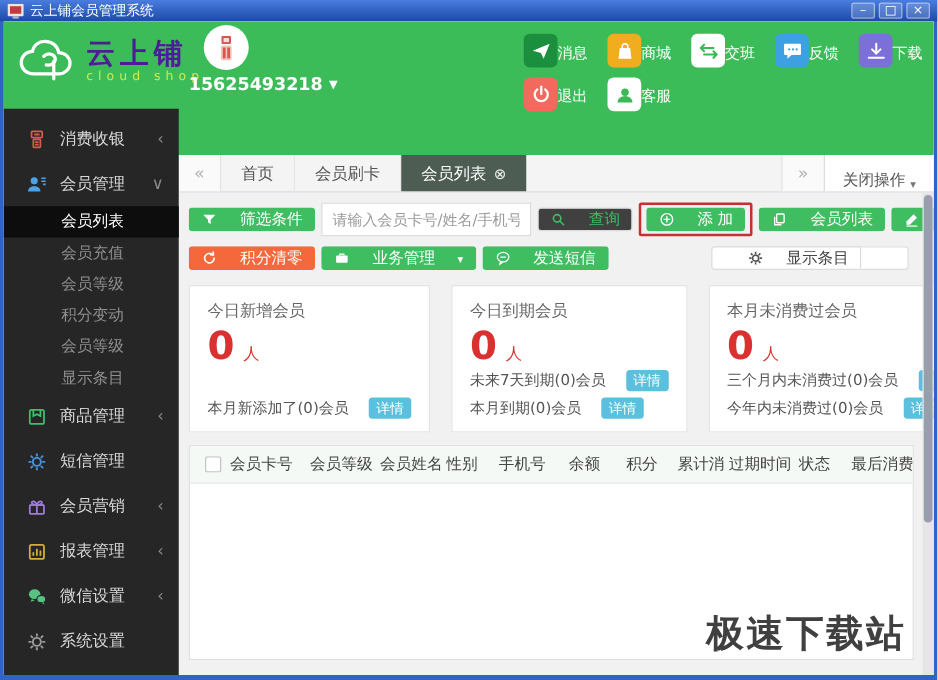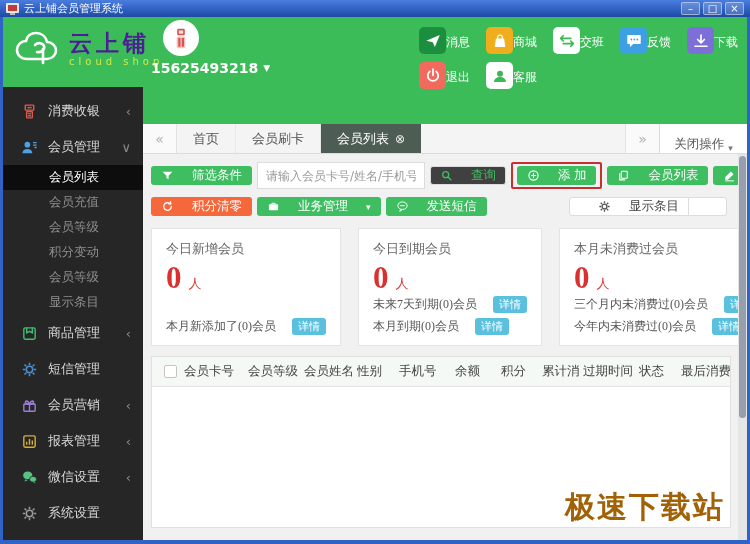--- a/index.html
+++ b/index.html
@@ -90,41 +90,41 @@
   .search-input::placeholder { color: #9a9a9a; }
   .add-wrap { border: 2px solid #c53030; border-radius: 2px; padding: 2px 4px; display: inline-flex; }
 
   .row2 { position: relative; }
   .row2-right { position: absolute; right: 6px; top: 0; display: flex; }
   .row2-right .btn { border-radius: 0; padding-left: 28px; }
   .row2-right .btn:first-child { border-radius: 3px 0 0 3px; }
   .row2-right .btn:last-child { border-radius: 0 3px 3px 0; border-left: none; width: 34px; justify-content: center; }
 
   
-  .cards { display: flex; gap: 17px; margin: 12px 16px 0 8px; height: 118px; font-family: Liberation Serif, serif; }
+  .cards { display: flex; gap: 17px; margin: 12px 16px 0 8px; height: 118px; }
   .card { flex: 1; background: #fff; border: 1px solid #e4e4e4; padding: 11px 14px 10px; display: flex; flex-direction: column; }
   .card-title { font-size: 13px; color: #666; }
   .card-value { margin-top: 4px; color: #d9312f; display: flex; align-items: baseline; gap: 7px; }
   .card-value .val { font-size: 31px; font-weight: bold; line-height: 1; }
   .card-value .unit { font-size: 13px; }
   .card-lines { margin-top: auto; display: flex; flex-direction: column; gap: 5px; }
   .card-line { font-size: 12px; color: #555; display: flex; align-items: flex-start; gap: 16px; white-space: nowrap; }
   .badge { background: #5bc0de; color: #fff; font-size: 11px; padding: 1px 6px; border-radius: 3px; cursor: pointer; }
 
   
   .table { margin: 10px 16px 0 8px; background: #fff; border: 1px solid #e0e0e0; height: 172px; position: relative; overflow: hidden; }
   .thead { display: flex; align-items: center; height: 30px; background: #f4f9f5; border-bottom: 1px solid #e3e3e3;
     color: #444; font-size: 12.5px; overflow: hidden; }
   .th { white-space: nowrap; overflow: hidden; flex: 0 0 auto; }
   .th-check { width: 32px; padding-left: 12px; display: flex; align-items: center; }
   .checkbox { width: 13px; height: 13px; background: #fff; border: 1px solid #c4c4c4; border-radius: 2px; cursor: pointer; }
   .tbody { background: #fff; height: 141px; }
 
   
-  .watermark { position: absolute; right: 22px; bottom: 12px; font-size: 30px; font-weight: bold; color: #a16207;
+  .watermark { position: absolute; right: 22px; bottom: 12px; font-size: 30px; font-weight: bold; color: #404040;
     letter-spacing: 2px; text-shadow: -1px -1px 0 #fff, 1px -1px 0 #fff, -1px 1px 0 #fff, 1px 1px 0 #fff; z-index: 4; }
 
   
   .scrollbar { position: absolute; top: 0; right: 0; bottom: 0; width: 9px; background: #e5e5e5; z-index: 5; }
   .scroll-thumb { position: absolute; top: 2px; left: 1px; right: 1px; height: 68%; background: #96a0ac; border-radius: 4px; cursor: pointer; }
 </style>
 </head>
 <body>
 
 <div class="win">

